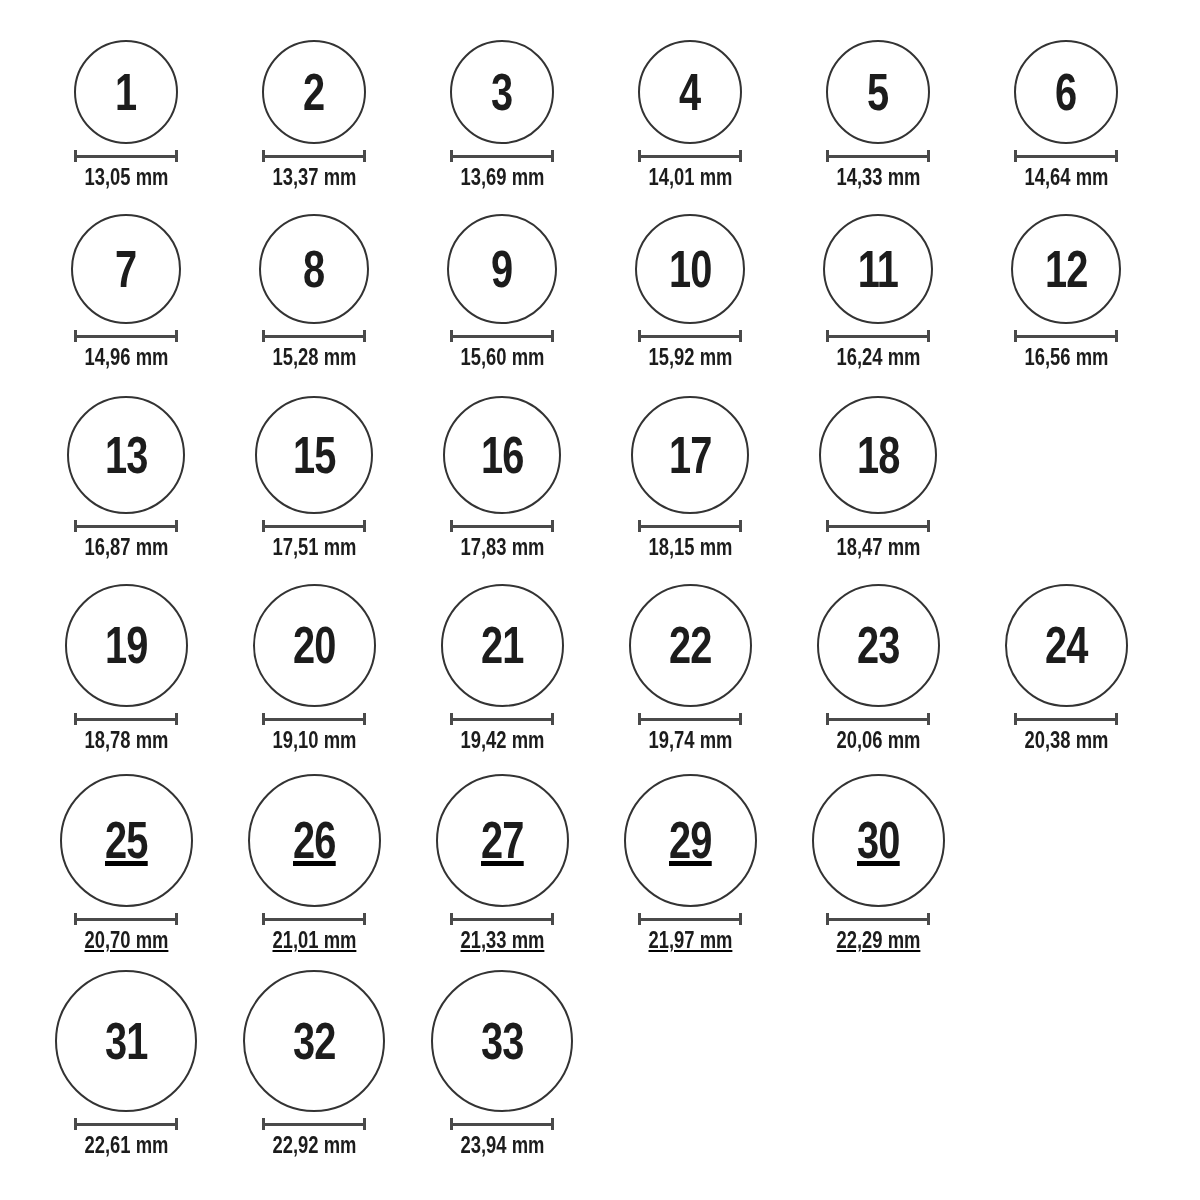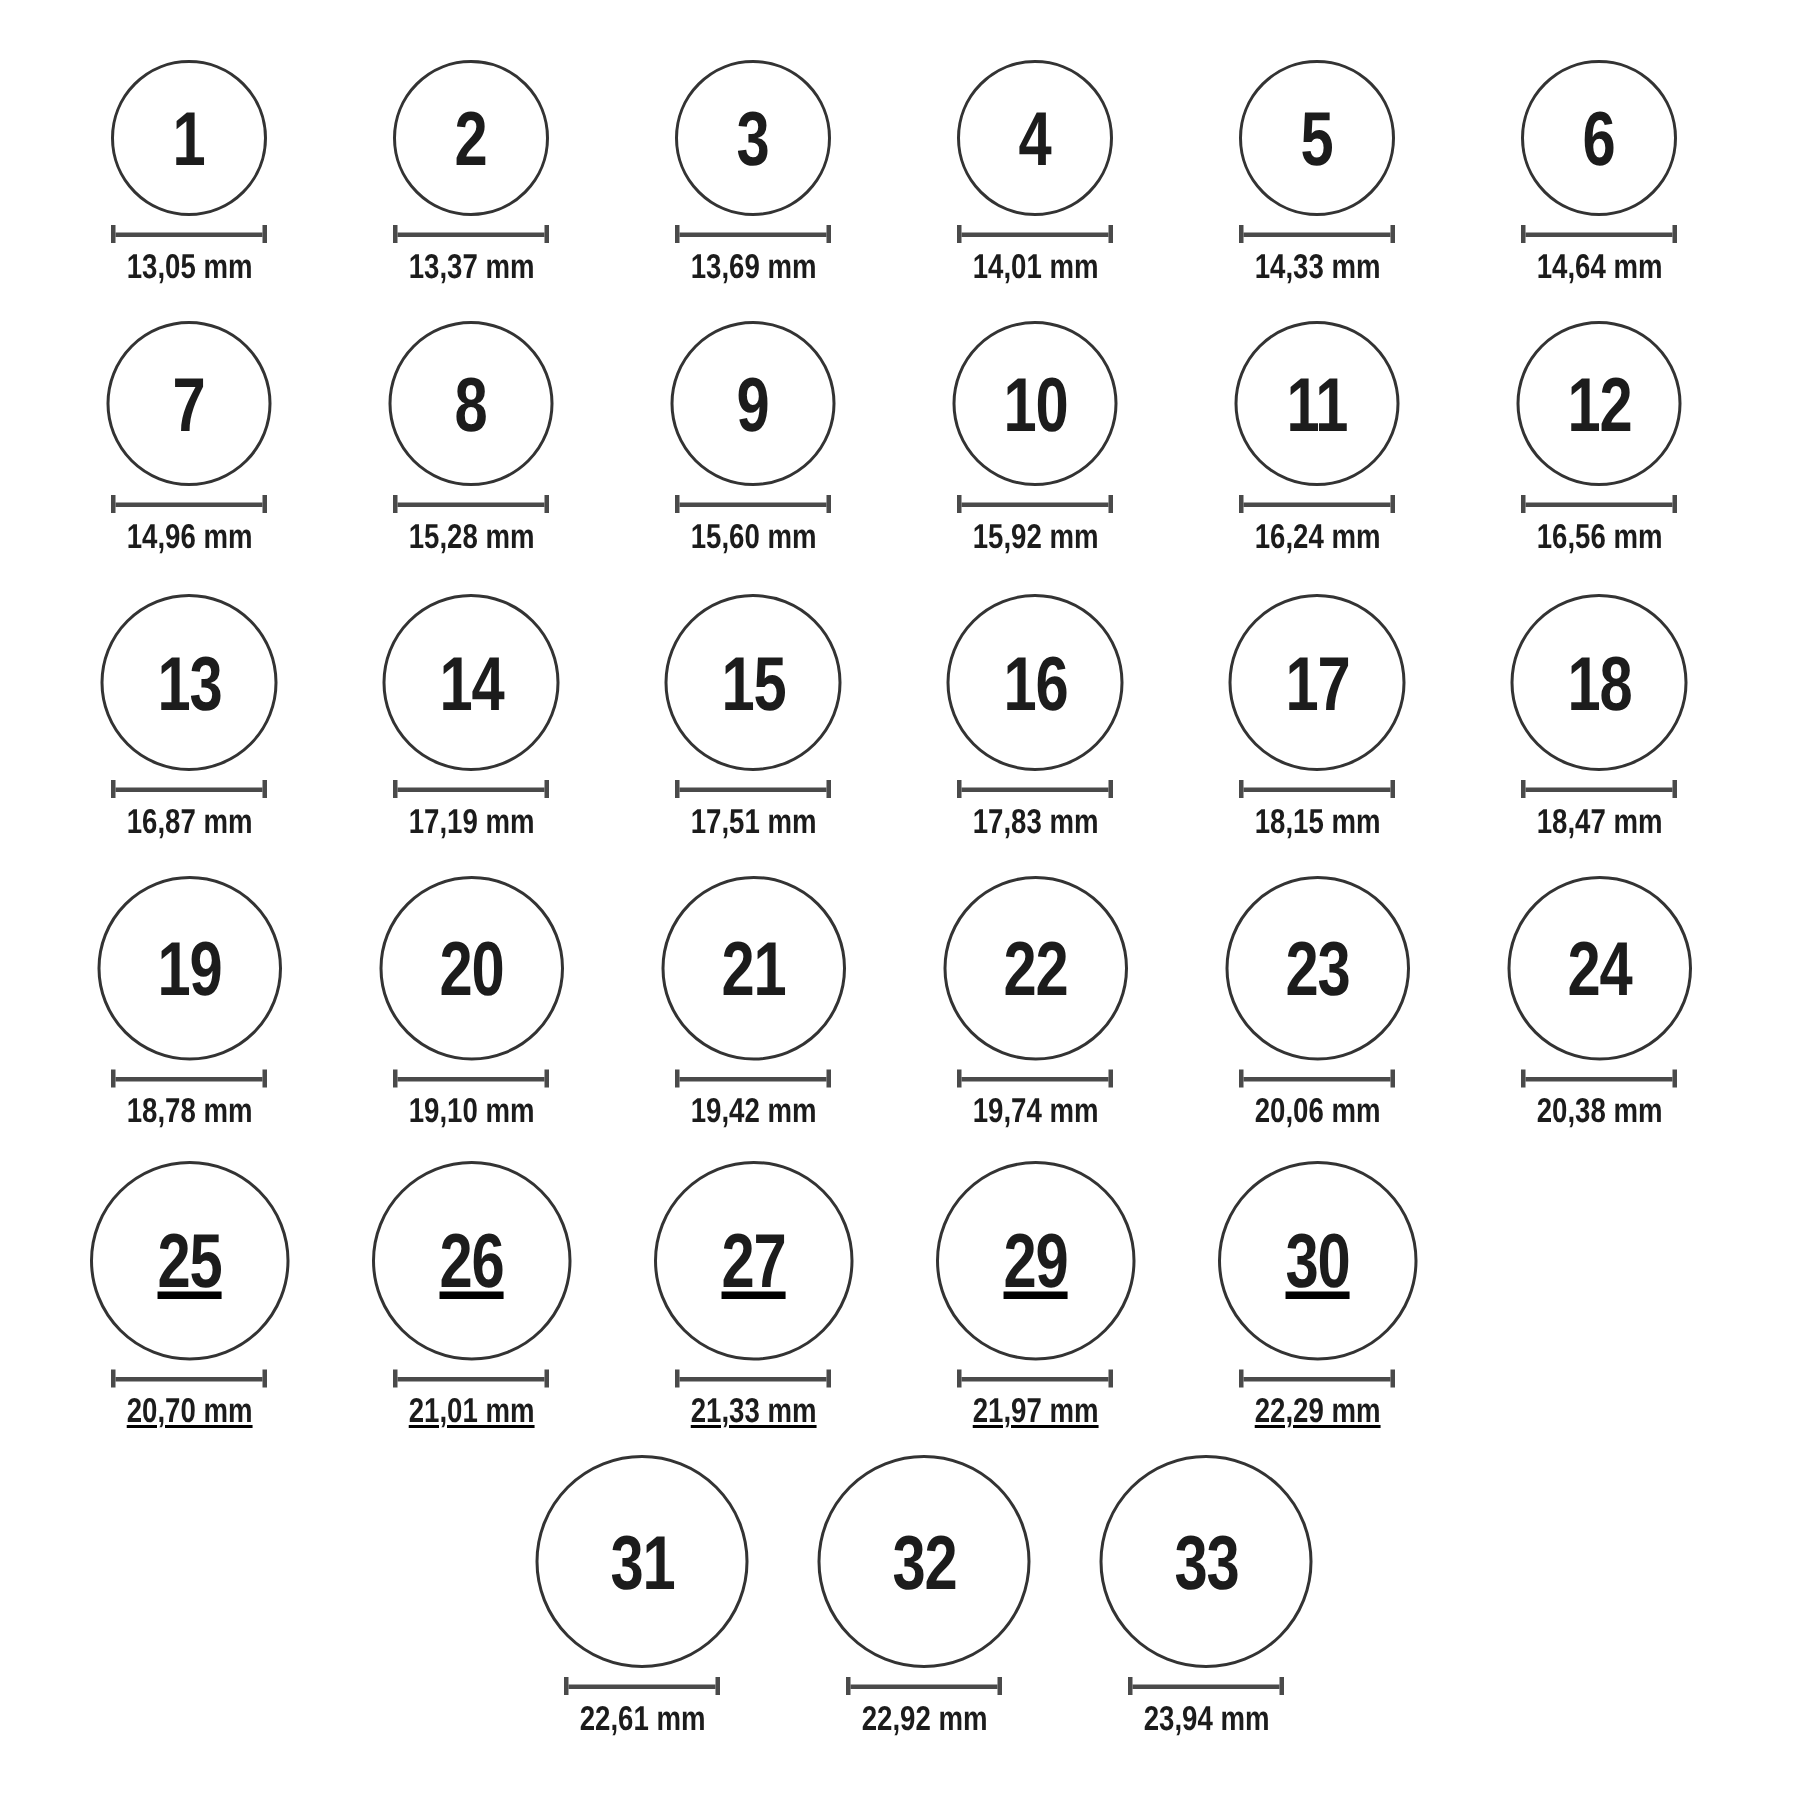--- a/index.html
+++ b/index.html
@@ -78,21 +78,21 @@
     color: #1c1c1c;
     transform: scaleX(0.8);
     white-space: nowrap;
   }
   
   .r1 { height: 190px; } .r1 .circle { width: 104px; height: 104px; }
   .r2 { height: 180px; } .r2 .circle { width: 110px; height: 110px; }
   .r3 { height: 190px; } .r3 .circle { width: 118px; height: 118px; }
   .r4 { height: 193px; } .r4 .circle { width: 123px; height: 123px; justify-content: center; }
   .r5 { height: 200px; text-decoration: underline; } .r5 .circle { width: 133px; height: 133px; }
-  .r6 { height: 205px; justify-content: center; } .r6 .circle { width: 142px; height: 142px; }
+  .r6 { height: 205px; } .r6 .circle { width: 142px; height: 142px; }
 </style>
 </head>
 <body>
 
 <div id="canvas">
   <div id="chart">
     <div class="row r1">
   <div class="cell">
     <div class="circle">
       <span class="size-num">1</span>
@@ -218,29 +218,20 @@
   <div class="cell">
     <div class="circle">
       <span class="size-num">13</span>
     </div>
     <div class="mline">
       <div class="hbar"></div>
     </div>
     <div class="mlabel">16,87 mm</div>
   </div>
 
-  <div class="cell">
-    <div class="circle">
-      <span class="size-num">14</span>
-    </div>
-    <div class="mline">
-      <div class="hbar"></div>
-    </div>
-    <div class="mlabel">17,19 mm</div>
-  </div>
 
   <div class="cell">
     <div class="circle">
       <span class="size-num">15</span>
     </div>
     <div class="mline">
       <div class="hbar"></div>
     </div>
     <div class="mlabel">17,51 mm</div>
   </div>

